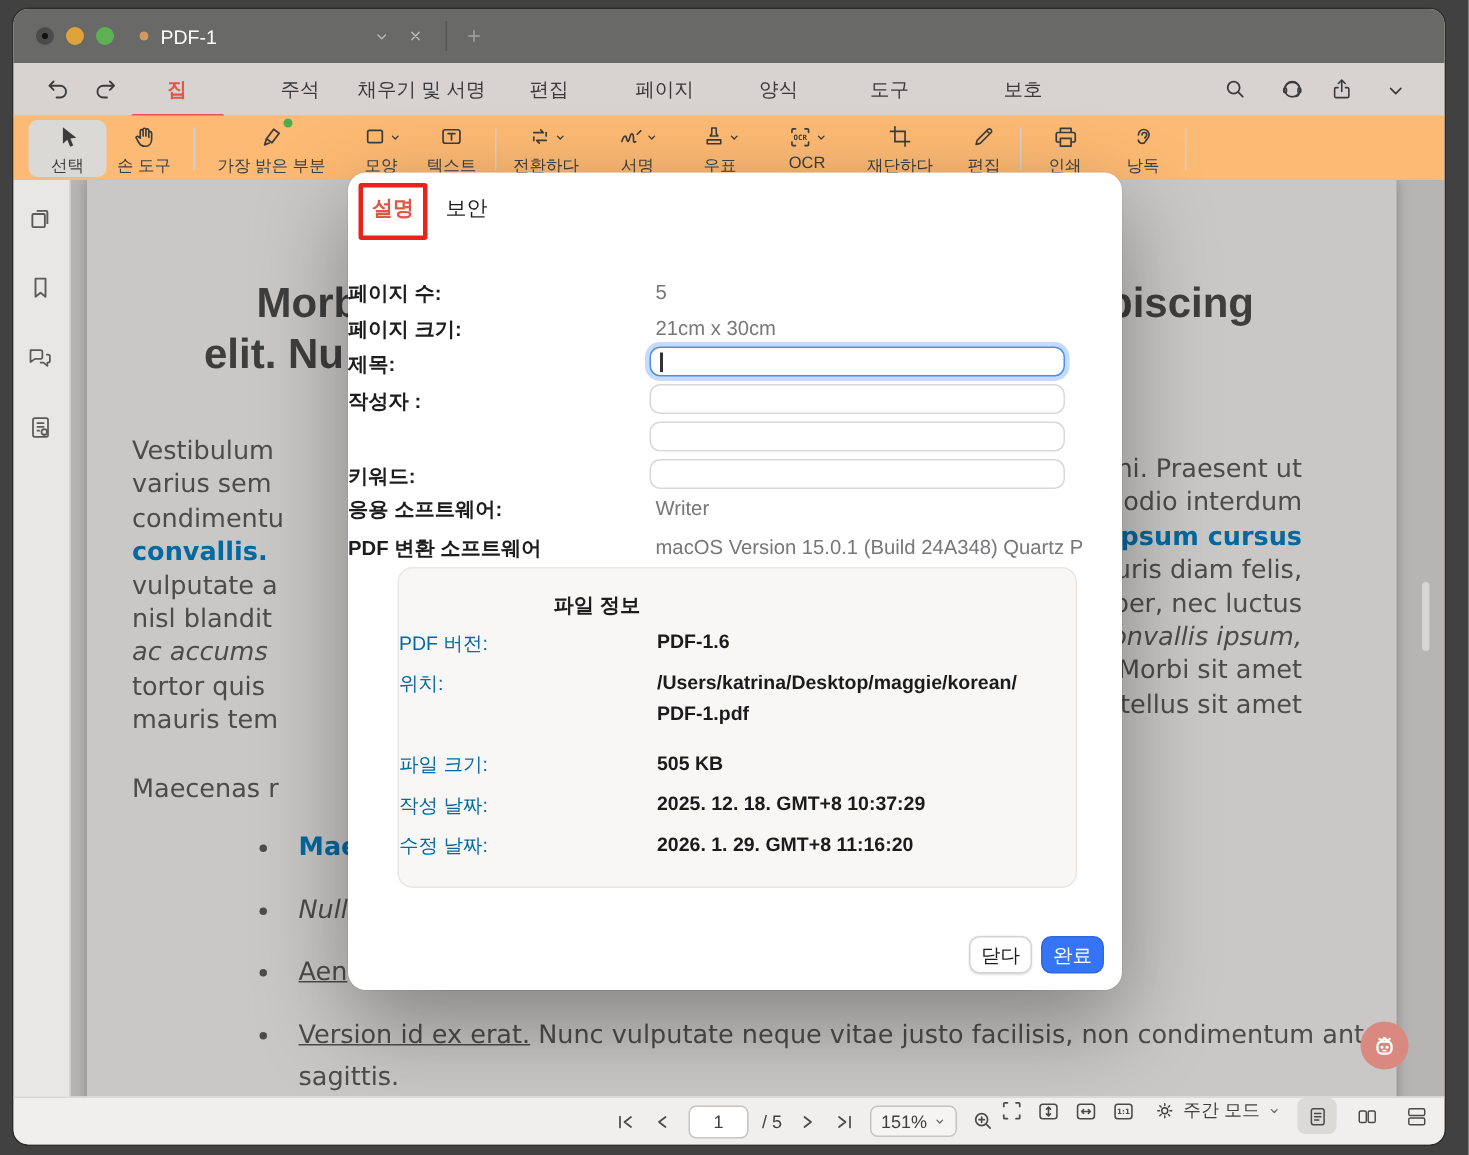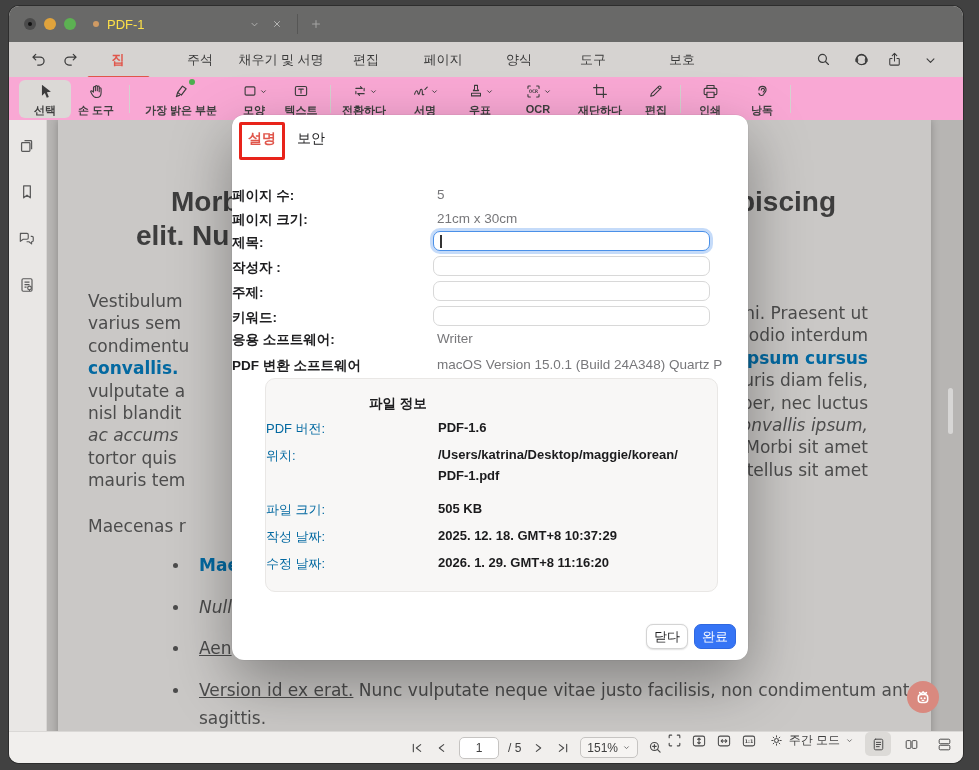--- a/index.html
+++ b/index.html
@@ -14,38 +14,38 @@
 
   
   .titlebar{position:absolute;left:0;top:0;right:0;height:36px;background:#696968;}
   .tl{position:absolute;top:12px;width:12px;height:12px;border-radius:50%;}
   .tl-close{left:15px;background:#4b4b4b;}
   .tl-close::after{content:"";position:absolute;left:4px;top:4px;width:4px;height:4px;border-radius:50%;background:#111;}
   .tl-min{left:35px;background:#e0a33c;}
   .tl-zoom{left:55px;background:#5cb152;}
   .doc-tab{position:absolute;left:84px;top:0;height:36px;display:flex;align-items:center;color:#e3e2e1;}
   .tab-dot{width:6px;height:6px;border-radius:50%;background:#cf9a63;margin-right:8px;}
-  .tab-label{font-size:13px;color:#fde047;}
+  .tab-label{font-size:13px;color:#ffffff;}
   .tab-ctl{color:#bdbdbc;}
   .tab-chev{position:absolute;left:240px;top:13px;}
   .tab-x{position:absolute;left:262px;top:12px;}
   .tab-sep{position:absolute;left:288px;top:8px;width:1px;height:20px;background:rgba(0,0,0,.18);}
   .new-tab{position:absolute;left:300px;top:11px;color:#a3a3a2;}
 
   
   .ribbon{position:absolute;left:0;top:36px;right:0;height:35px;background:#d6d3d1;border-bottom:1px solid #c3c1bf;}
   .rb-undo{position:absolute;left:20px;top:8px;color:#3c3c3c;}
   .rb-redo{position:absolute;left:52px;top:8px;color:#3c3c3c;}
   .rtab{position:absolute;top:9px;transform:translateX(-50%);font-size:13px;color:#3a3a3a;cursor:default;}
   .rtab.active{color:#e0564b;font-weight:700;}
   .rtab.active::after{content:"";position:absolute;left:50%;transform:translateX(-50%);bottom:-10px;width:62px;height:3px;border-radius:2px;background:#e0564b;}
   .rb-right{position:absolute;top:9px;color:#3c3c3c;}
 
   
-  .toolbar{position:absolute;left:0;top:71px;right:0;height:43px;background:#f9a8d4;font-weight:bold;}
+  .toolbar{position:absolute;left:0;top:71px;right:0;height:43px;background:#fdba74;}
   .tool{position:absolute;top:3px;height:38px;display:flex;flex-direction:column;align-items:center;justify-content:flex-start;color:#3c3c3c;border-radius:6px;}
   .tool .trow{display:flex;align-items:center;height:20px;margin-top:1px;}
   .tool .t-label{font-size:11px;color:#3f3f3f;margin-top:2px;white-space:nowrap;}
   .tool.selected{background:#dbd9d6;}
   .tool-sep{position:absolute;top:8px;width:1px;height:28px;background:#d4d2cf;}
   .badge-green{position:absolute;width:6px;height:6px;border-radius:50%;background:#4cae4f;}
 
   
   .sidebar{position:absolute;left:0;top:114px;width:37px;bottom:31px;background:#e9e7e5;border-right:1px solid #d8d6d4;}
   .sb-ic{position:absolute;left:8px;color:#5a5a5a;}
@@ -525,21 +525,20 @@
     <div class="f-label" style="top:96px">페이지 크기:</div>
     <div class="f-value" style="top:96px">21cm x 30cm</div>
 
     <div class="f-label" style="top:119px">제목:</div>
     <input class="f-input focused" style="top: 116px;">
     <div class="caret" style="top:120px"></div>
 
     <div class="f-label" style="top:144px">작성자 :</div>
     <input class="f-input" style="top: 141px;">
 
-    <div class="f-label" style="top:169px">주제:</div>
     <input class="f-input" style="top: 166px;">
 
     <div class="f-label" style="top:194px">키워드:</div>
     <input class="f-input" style="top: 191px;">
 
     <div class="f-label" style="top:216px">응용 소프트웨어:</div>
     <div class="f-value" style="top:216px">Writer</div>
     <div class="f-label" style="top:242px">PDF 변환 소프트웨어</div>
     <div class="f-value" style="top:242px">macOS Version 15.0.1 (Build 24A348) Quartz P</div>
 

